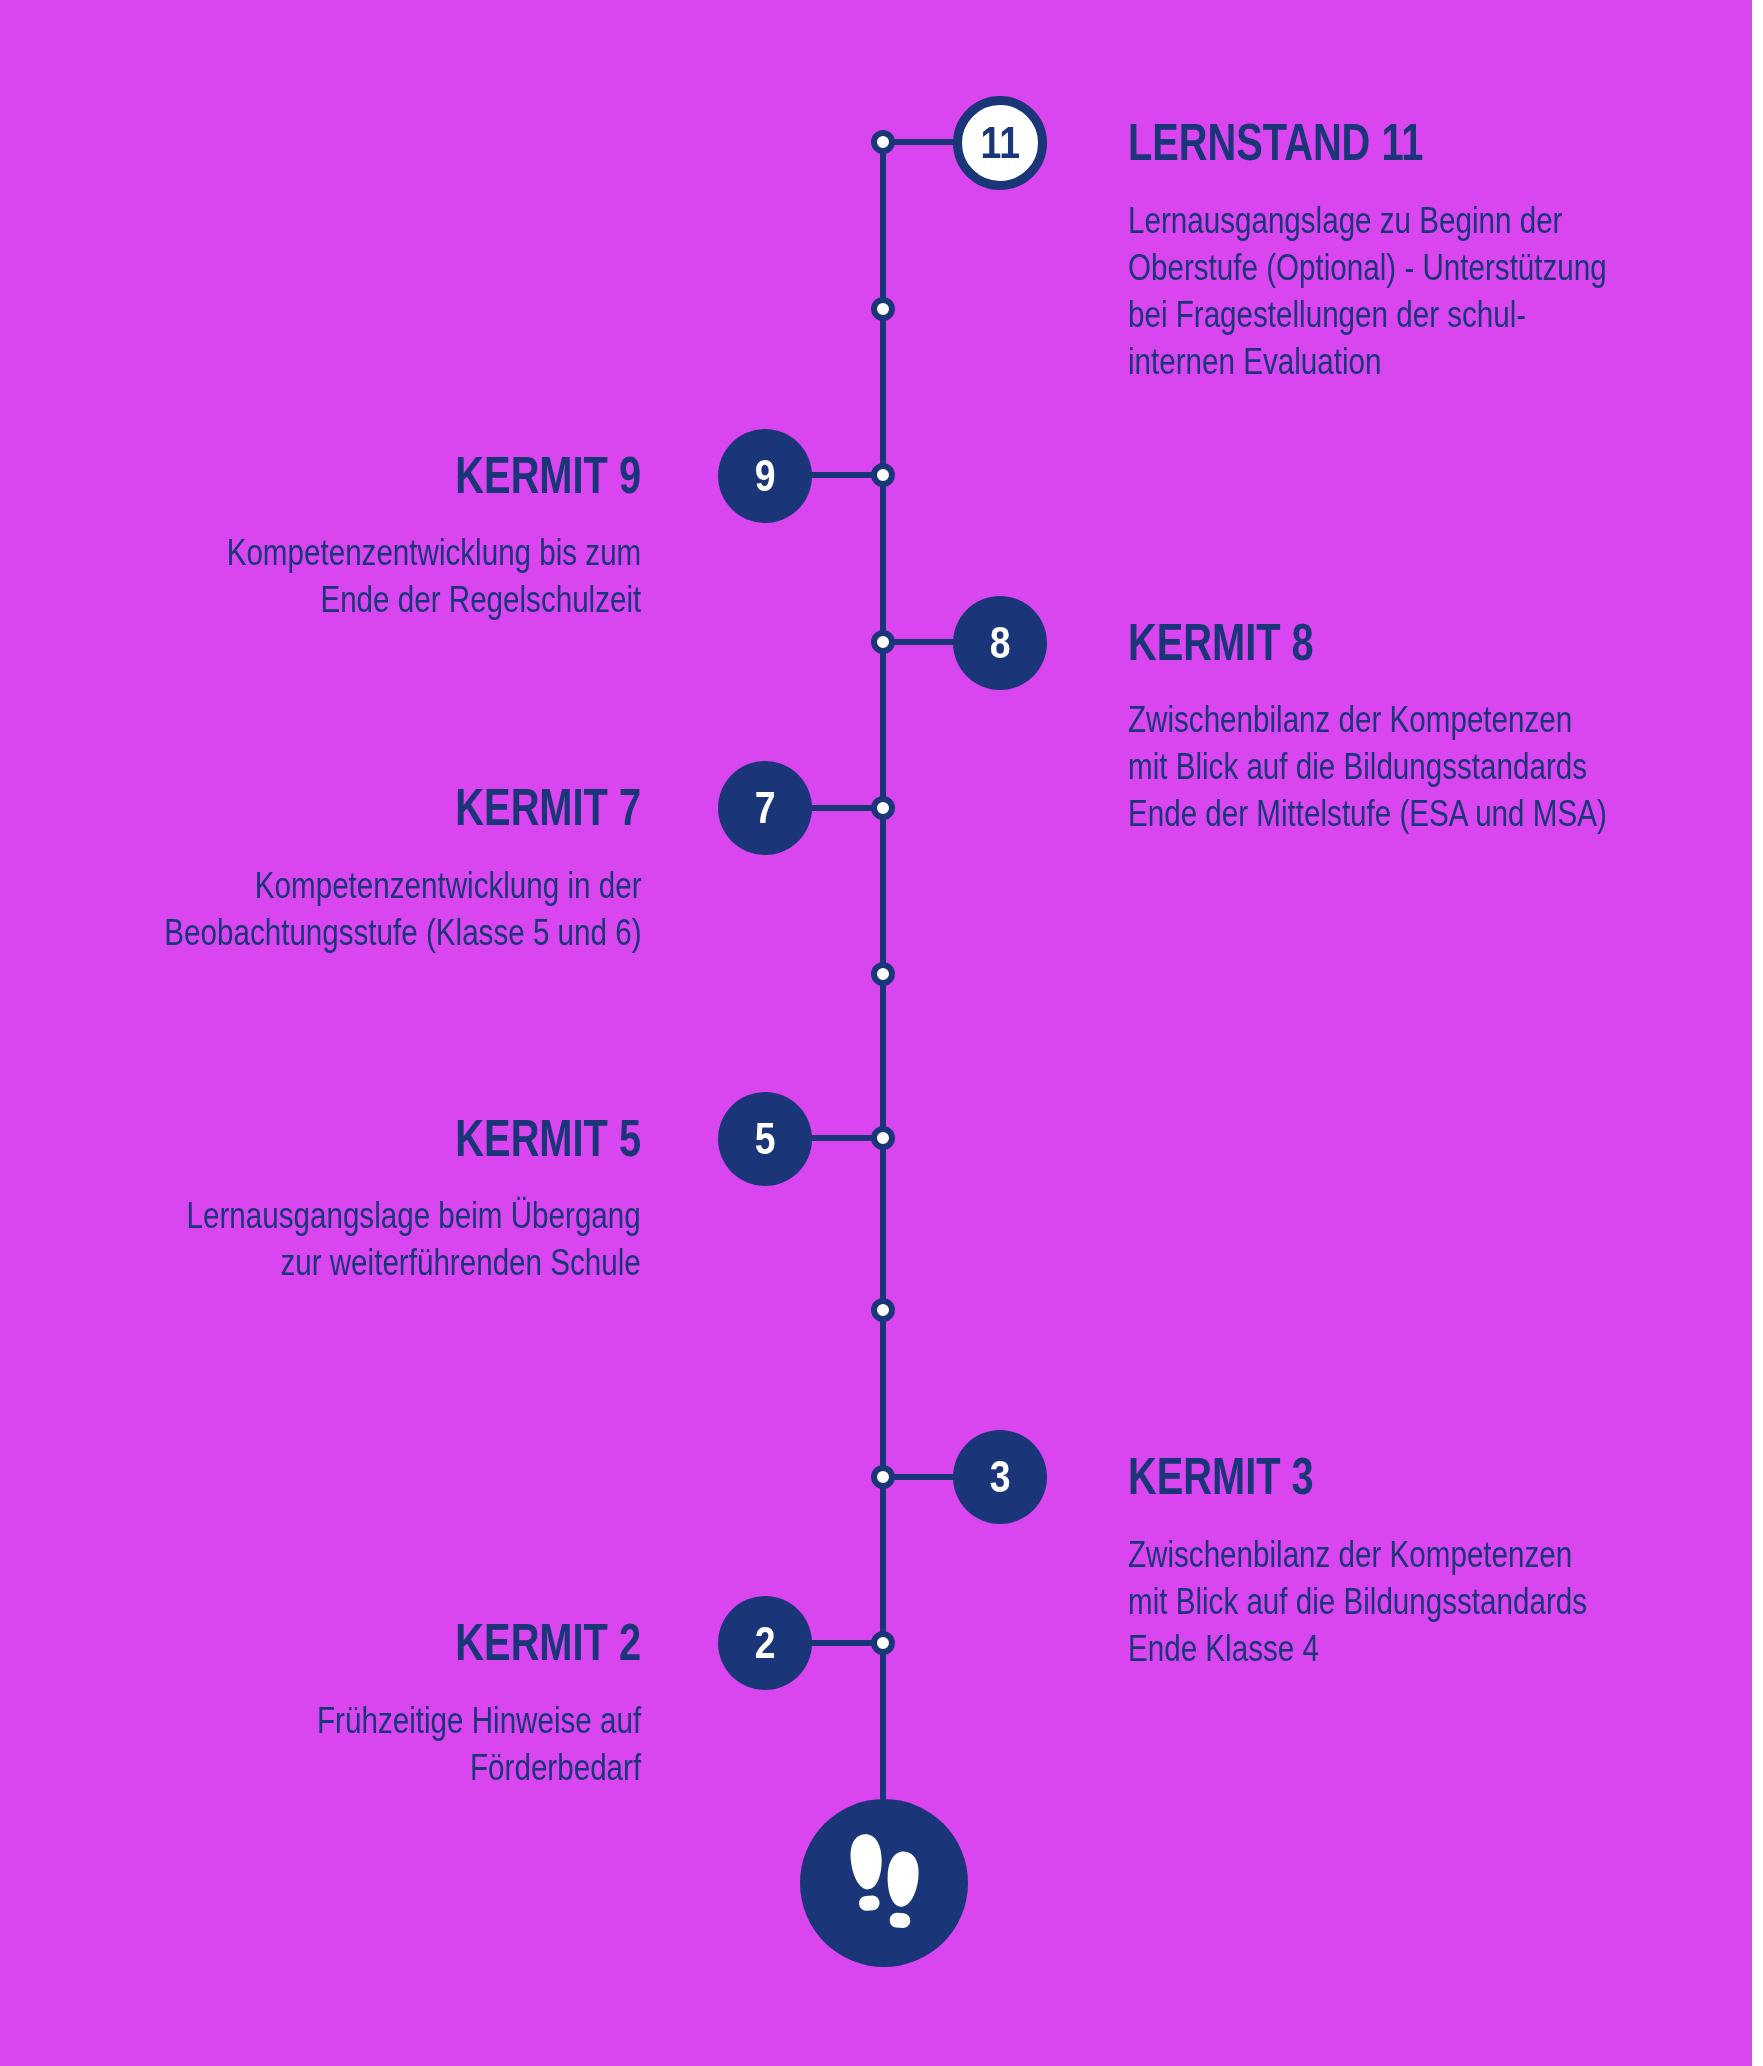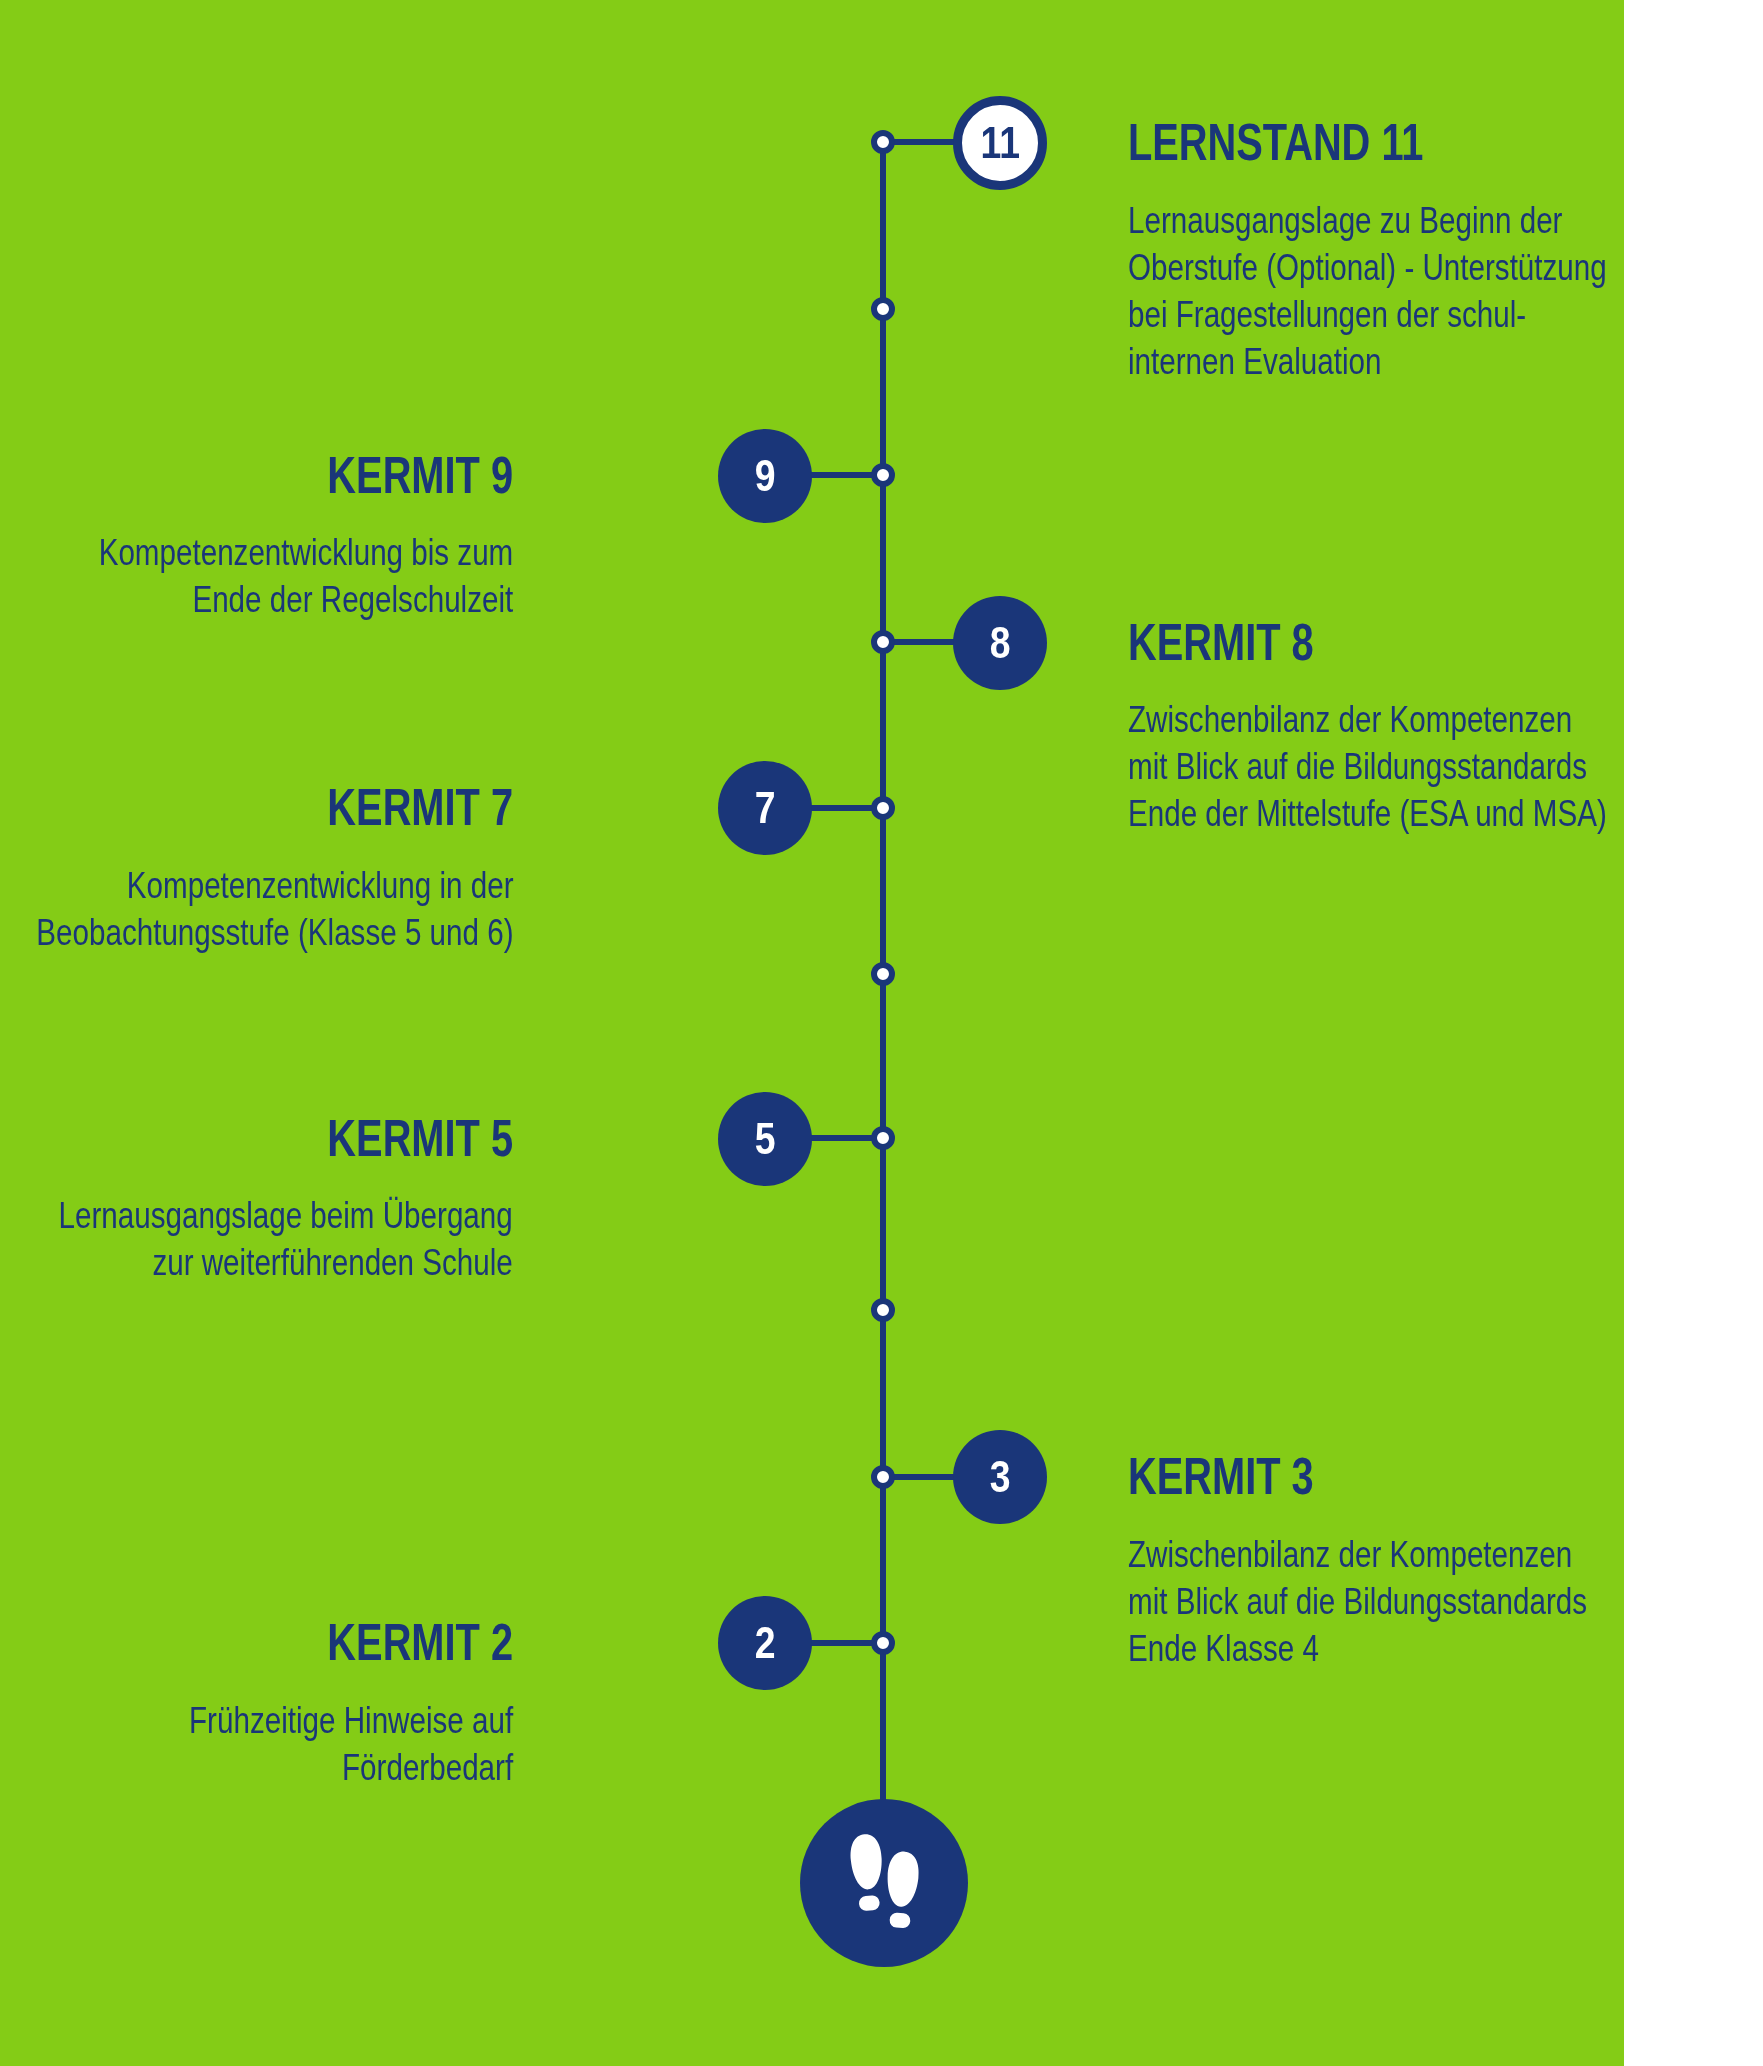--- a/index.html
+++ b/index.html
@@ -1,19 +1,19 @@
 <!DOCTYPE html>
 <html style="font-size:10.3px"><head>
 <meta charset="utf-8">
 <style>
   html,body{margin:0;padding:0;background:#ffffff;}
   #canvas{
     position:relative;
-    width:1624px;height:2066px;
-    background:#84cc16;
+    width:1752px;height:2066px;
+    background:#d946ef;
     font-family:"Liberation Sans", sans-serif;
     overflow:hidden;
   }
   .vline{
     position:absolute;
     background:#1A3679;
   }
   .hline{
     position:absolute;
     height:6.4px;

